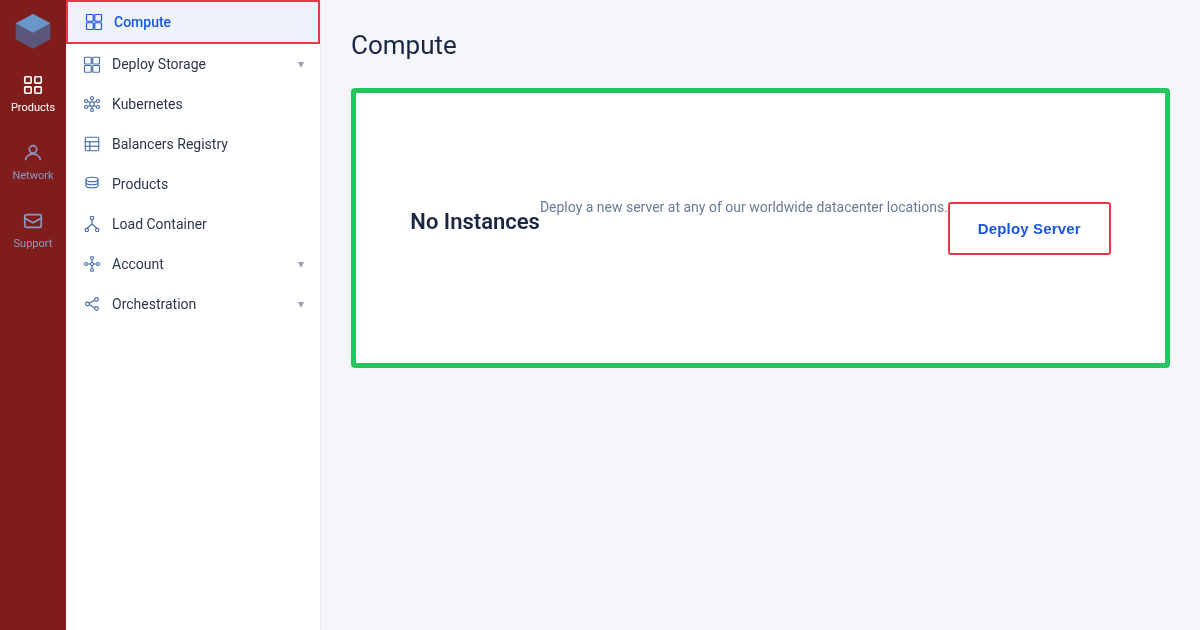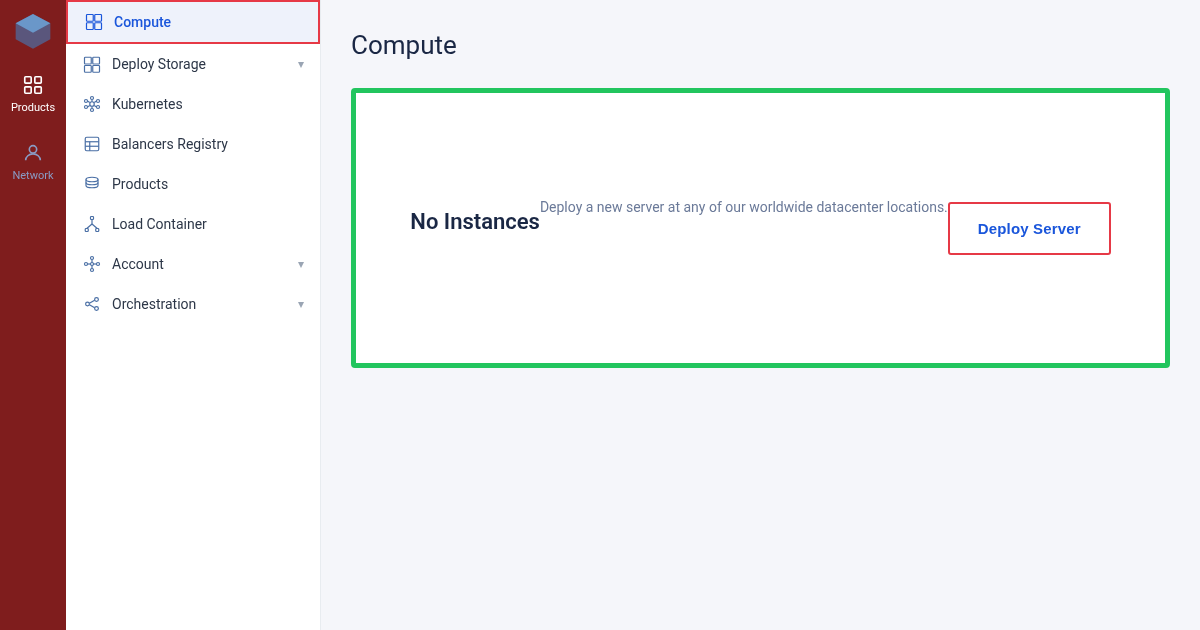--- a/index.html
+++ b/index.html
@@ -174,20 +174,27 @@
   </div>
 
   <div class="icon-bar-item">
     <svg viewBox="0 0 24 24" fill="none" stroke="currentColor" stroke-width="1.8">
       <circle cx="12" cy="8" r="4"></circle>
       <path d="M4 20c0-4 3.6-7 8-7s8 3 8 7"></path>
     </svg>
     <span>Network</span>
   </div>
 
+  <div class="icon-bar-item">
+    <svg viewBox="0 0 24 24" fill="none" stroke="currentColor" stroke-width="1.8">
+      <rect x="3" y="5" width="18" height="14" rx="2"></rect>
+      <path d="M3 9l9 5 9-5"></path>
+    </svg>
+    <span>Support</span>
+  </div>
 </nav>
 
 <nav class="sidebar">
 
   <div class="sidebar-item active">
     <span class="item-icon">
       <svg viewBox="0 0 24 24" fill="none" stroke="currentColor" stroke-width="1.6">
         <rect x="2" y="2" width="9" height="9" rx="1"></rect>
         <rect x="13" y="2" width="9" height="9" rx="1"></rect>
         <rect x="2" y="13" width="9" height="9" rx="1"></rect>

